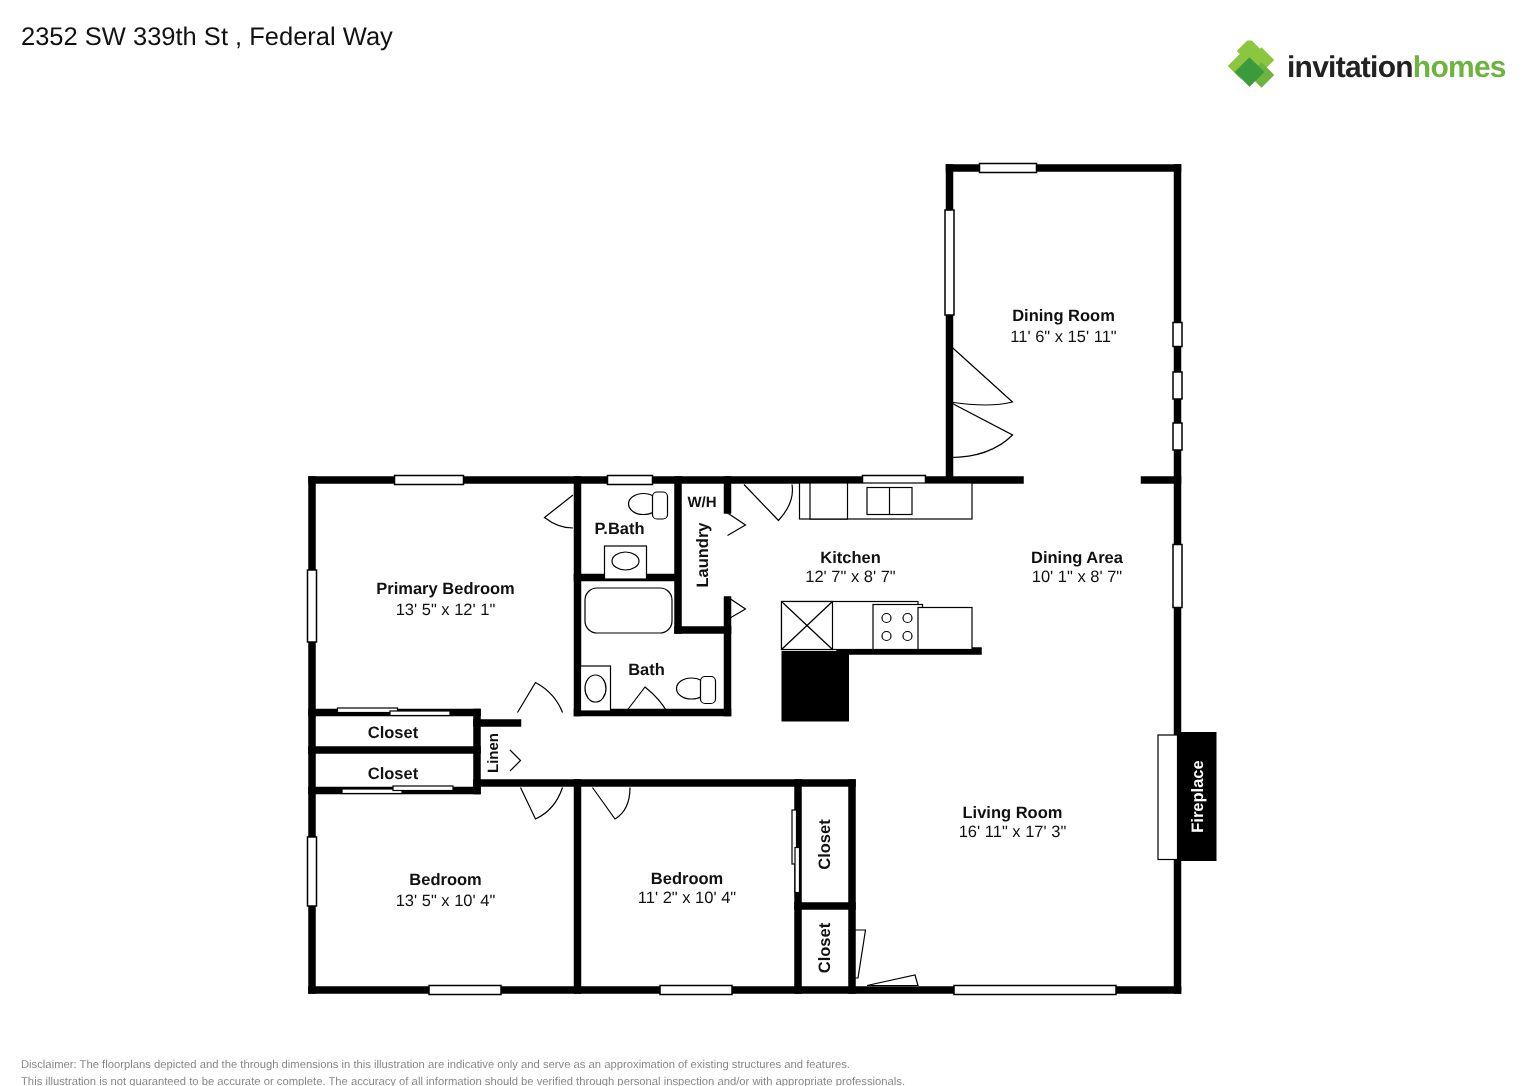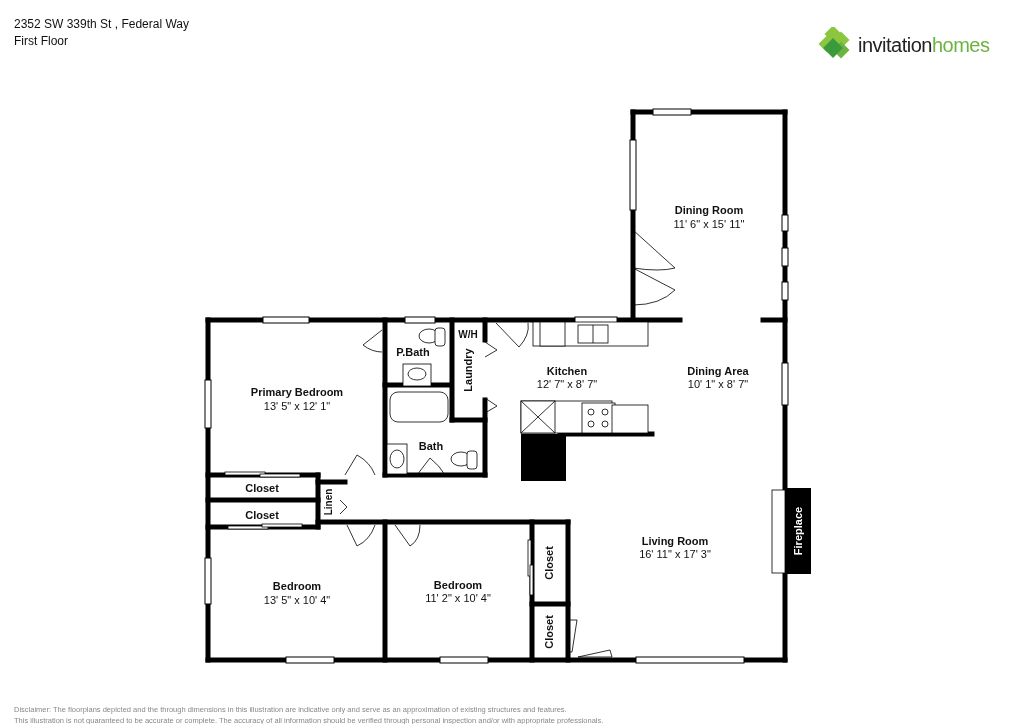--- a/index.html
+++ b/index.html
@@ -1,32 +1,31 @@
 <!DOCTYPE html>
 <html><head>
 <meta charset="utf-8">
 <style>
   html, body { margin: 0; padding: 0; background: #ffffff; }
   body { width: 1024px; height: 724px; position: relative; overflow: hidden; font-family: "Liberation Sans", sans-serif; color: #111; }
-  .addr { position: absolute; left: 14px; top: 16px; font-size: 12px; line-height: 17px; color: #111; }
+  .addr { position: absolute; left: 14px; top: 16px; font-size: 17px; line-height: 17px; color: #111; text-align: center; }
   .logo { position: absolute; left: 818px; top: 27px; display: flex; align-items: center; }
-  .logo-text { font-size: 20px; font-weight: normal; letter-spacing: -0.5px; margin-left: 4px; }
+  .logo-text { font-size: 20px; font-weight: bold; letter-spacing: -0.5px; margin-left: 4px; }
   .logo-text .a { color: #222; }
   .logo-text .b { color: #6db33f; }
   .disclaimer { position: absolute; left: 14px; top: 704px; font-size: 7.5px; line-height: 11px; color: #888; white-space: nowrap; }
   svg.plan { position: absolute; left: 0; top: 0; }
   .lbl { font-family: "Liberation Sans", sans-serif; font-size: 11px; text-anchor: middle; fill: #111; }
   .lbl.b { font-weight: bold; }
 </style>
 </head>
 <body>
 
 <div class="addr">
   <div>2352 SW 339th St , Federal Way</div>
-  <div>First Floor</div>
 </div>
 
 <div class="logo">
   <svg width="36" height="36" viewBox="0 0 36 36">
     <rect x="9" y="1" width="12" height="12" transform="rotate(45 15 7)" fill="#8cc63f"></rect>
     <rect x="17" y="7" width="12" height="12" transform="rotate(45 23 13)" fill="#8cc63f"></rect>
     <rect x="3" y="11" width="12" height="12" transform="rotate(45 9 17)" fill="#8cc63f"></rect>
     <rect x="17" y="17" width="12" height="12" transform="rotate(45 23 23)" fill="#6db33f"></rect>
     <rect x="8" y="14" width="14" height="14" transform="rotate(45 15 21)" fill="#3a9a3c"></rect>
   </svg>

